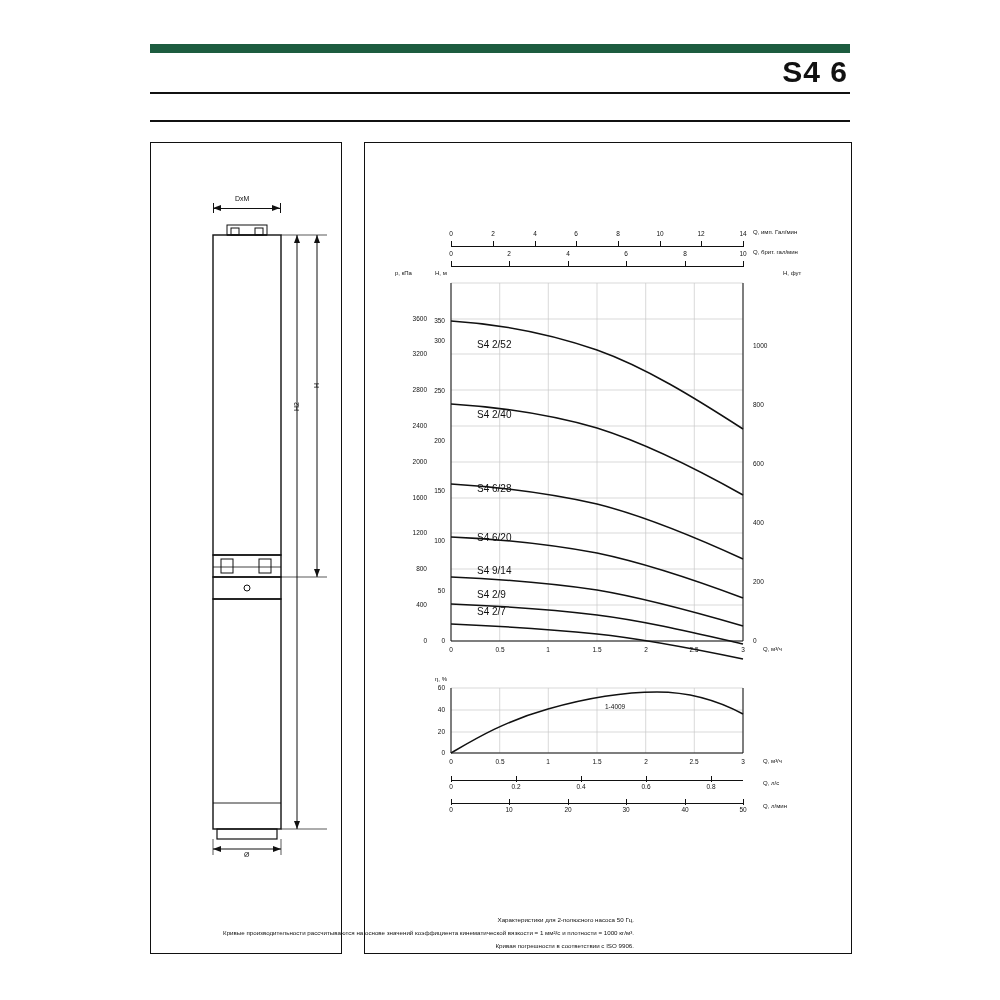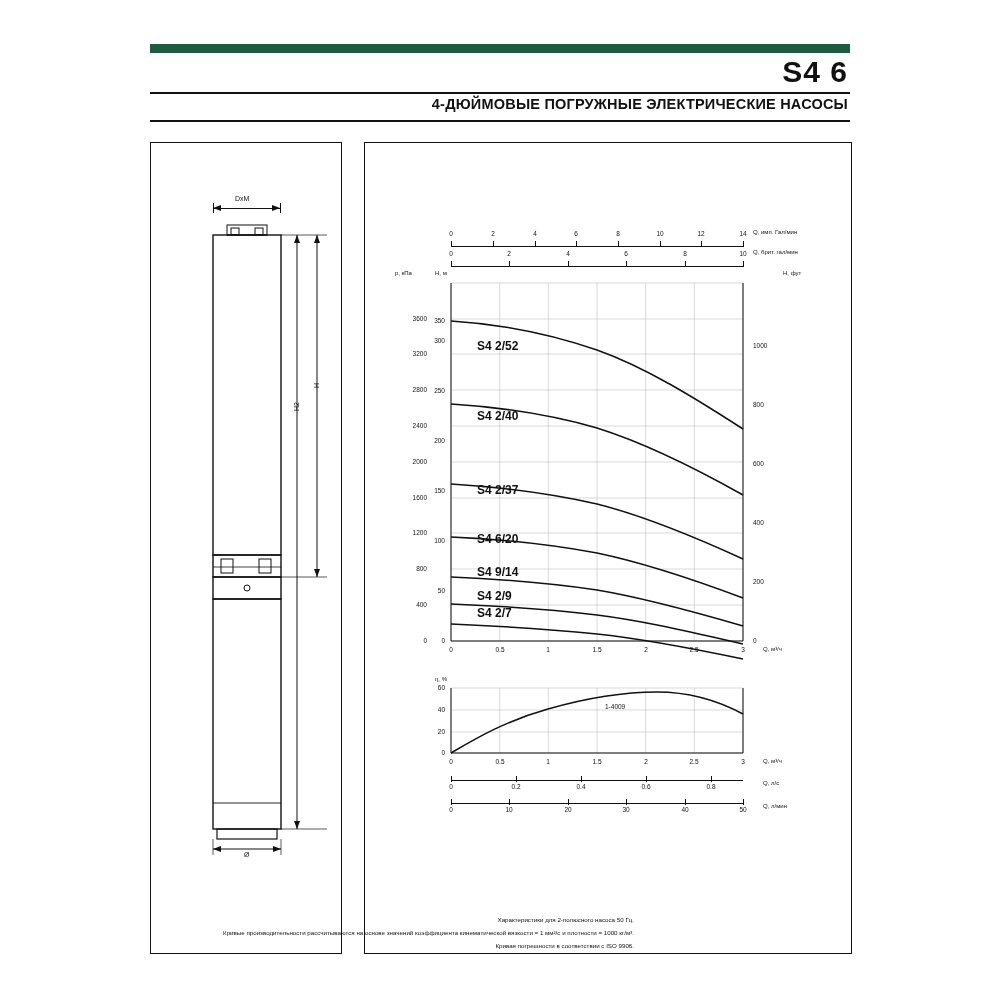--- a/index.html
+++ b/index.html
@@ -23,35 +23,34 @@
   .dim-label{position:absolute;font-size:7px;color:#111;}
   .vert-label{position:absolute;font-size:7px;color:#111;transform:rotate(-90deg);transform-origin:left top;white-space:nowrap;}
 
   
   .axis{position:absolute;background:#111;}
   .tick{position:absolute;background:#111;}
   .tlbl{position:absolute;font-size:6.5px;color:#111;text-align:center;white-space:nowrap;}
   .tlbl-r{position:absolute;font-size:6.5px;color:#111;text-align:right;white-space:nowrap;}
   .tlbl-l{position:absolute;font-size:6.5px;color:#111;text-align:left;white-space:nowrap;}
   .unit{position:absolute;font-size:6px;color:#111;white-space:nowrap;}
-  .curve-label{position:absolute;font-size:12px;font-weight:bold;color:#111;white-space:nowrap;}
+  .curve-label{position:absolute;font-size:10px;font-weight:normal;color:#111;white-space:nowrap;}
   svg{position:absolute;left:0;top:0;overflow:visible;}
 
   
   .foot{position:absolute;right:366px;font-size:6.2px;color:#111;text-align:right;white-space:nowrap;}
 </style>
 </head>
 <body>
 
 <div id="page">
 
   <div class="hdr-greenbar"></div>
   <div class="hdr-title">S4 6</div>
   <div class="hdr-rule"></div>
-  <div class="hdr-sub">4-ДЮЙМОВЫЕ ПОГРУЖНЫЕ ЭЛЕКТРИЧЕСКИЕ НАСОСЫ</div>
   <div class="hdr-rule2"></div>
 
   <div class="frame" id="leftframe">
 
     <div class="dim-label" style="left:84px;top:52px;">DxM</div>
     <div class="ln" style="left:62px;top:65px;width:68px;height:1px;"></div>
     <div class="ln" style="left:62px;top:60px;width:1px;height:10px;"></div>
     <div class="ln" style="left:129px;top:60px;width:1px;height:10px;"></div>
 
     <svg width="190" height="810">
@@ -212,21 +211,21 @@
     <div class="tlbl" style="left:125px;top:503px;width:20px;">0.5</div>
     <div class="tlbl" style="left:173px;top:503px;width:20px;">1</div>
     <div class="tlbl" style="left:222px;top:503px;width:20px;">1.5</div>
     <div class="tlbl" style="left:271px;top:503px;width:20px;">2</div>
     <div class="tlbl" style="left:319px;top:503px;width:20px;">2.5</div>
     <div class="tlbl" style="left:368px;top:503px;width:20px;">3</div>
     <div class="unit" style="left:398px;top:503px;">Q, м³/ч</div>
 
     <div class="curve-label" style="left:112px;top:196px;">S4 2/52</div>
     <div class="curve-label" style="left:112px;top:266px;">S4 2/40</div>
-    <div class="curve-label" style="left:112px;top:340px;">S4 2/37</div>
+    <div class="curve-label" style="left:112px;top:340px;">S4 6/28</div>
     <div class="curve-label" style="left:112px;top:389px;">S4 6/20</div>
     <div class="curve-label" style="left:112px;top:422px;">S4 9/14</div>
     <div class="curve-label" style="left:112px;top:446px;">S4 2/9</div>
     <div class="curve-label" style="left:112px;top:463px;">S4 2/7</div>
 
     <div class="unit" style="left:70px;top:533px;">η, %</div>
 
     <svg width="486" height="810">
 
       <g stroke="#c9c9c9" stroke-width="0.7">

